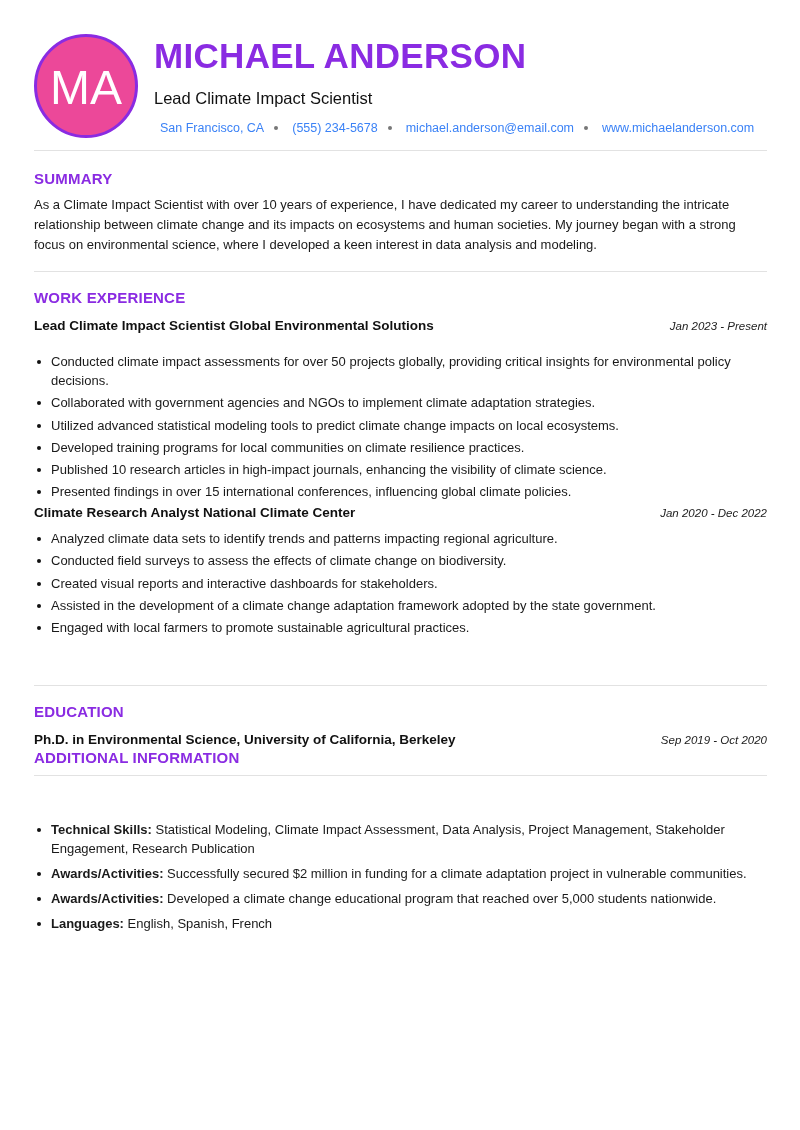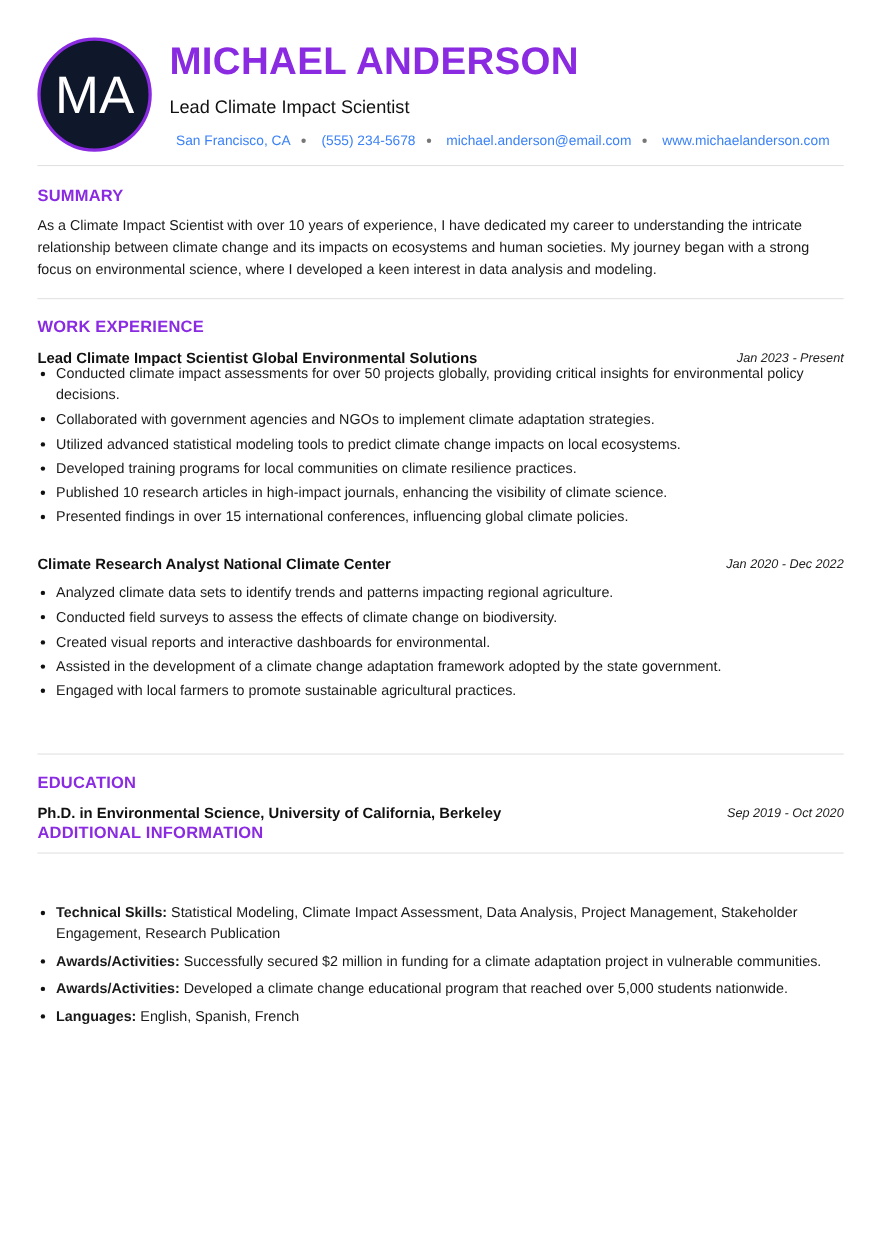--- a/index.html
+++ b/index.html
@@ -2,21 +2,21 @@
 <html><head>
 <meta charset="utf-8">
 <style>
   * { margin: 0; padding: 0; box-sizing: border-box; }
   html, body { width: 800px; height: 1130px; background: #ffffff; }
   body { font-family: "Liberation Sans", sans-serif; color: #111111; position: relative; overflow: hidden; }
 
   .header { position: absolute; left: 34px; top: 34px; width: 733px; height: 104px; }
   .avatar {
     position: absolute; left: 0; top: 0; width: 104px; height: 104px; border-radius: 50%;
-    background: #0f172a; border: 3px solid #8a2be2;
+    background: #ec4899; border: 3px solid #8a2be2;
     display: flex; align-items: center; justify-content: center;
   }
   .avatar span { color: #ffffff; font-size: 48px; font-family: "Liberation Sans", sans-serif; letter-spacing: 0px; margin-top: 2px; }
   .name { position: absolute; left: 120px; top: 2px; font-size: 35px; font-weight: bold; color: #8a2be2; letter-spacing: 0.3px; white-space: nowrap; }
   .role { position: absolute; left: 120px; top: 55px; font-size: 16.5px; color: #111; white-space: nowrap; }
   .contacts { position: absolute; left: 126px; top: 87px; font-size: 12.5px; color: #3b82f6; display: flex; white-space: nowrap; }
   .contact-item { display: inline-flex; align-items: center; }
   .dot { display: inline-block; width: 4px; height: 4px; border-radius: 50%; background: #777; margin: 0 14px 0 10px; }
 
   .divider { position: absolute; left: 34px; width: 733px; height: 1px; background: #e2e2e2; }
@@ -69,37 +69,37 @@
 <div class="summary-text">As a Climate Impact Scientist with over 10 years of experience, I have dedicated my career to understanding the intricate relationship between climate change and its impacts on ecosystems and human societies. My journey began with a strong focus on environmental science, where I developed a keen interest in data analysis and modeling.</div>
 
 <div class="divider" style="top:271px;"></div>
 
 <div class="section-title" style="top:289px;">WORK EXPERIENCE</div>
 
 <div class="job-head" style="top:318px;">
   <div class="job-title">Lead Climate Impact Scientist  Global Environmental Solutions</div>
   <div class="job-date">Jan 2023 - Present</div>
 </div>
-<ul class="bullets b-exp" style="top:330px;">
+<ul class="bullets b-exp" style="top:352px;">
   <li>Conducted climate impact assessments for over 50 projects globally, providing critical insights for environmental policy decisions.</li>
   <li>Collaborated with government agencies and NGOs to implement climate adaptation strategies.</li>
   <li>Utilized advanced statistical modeling tools to predict climate change impacts on local ecosystems.</li>
   <li>Developed training programs for local communities on climate resilience practices.</li>
   <li>Published 10 research articles in high-impact journals, enhancing the visibility of climate science.</li>
   <li>Presented findings in over 15 international conferences, influencing global climate policies.</li>
 </ul>
 
 <div class="job-head" style="top:505px;">
   <div class="job-title">Climate Research Analyst  National Climate Center</div>
   <div class="job-date">Jan 2020 - Dec 2022</div>
 </div>
 <ul class="bullets b-exp" style="top:529px;">
   <li>Analyzed climate data sets to identify trends and patterns impacting regional agriculture.</li>
   <li>Conducted field surveys to assess the effects of climate change on biodiversity.</li>
-  <li>Created visual reports and interactive dashboards for environmental.</li>
+  <li>Created visual reports and interactive dashboards for stakeholders.</li>
   <li>Assisted in the development of a climate change adaptation framework adopted by the state government.</li>
   <li>Engaged with local farmers to promote sustainable agricultural practices.</li>
 </ul>
 
 <div class="divider" style="top:685px;"></div>
 
 <div class="section-title" style="top:703px;">EDUCATION</div>
 <div class="job-head" style="top:732px;">
   <div class="job-title">Ph.D. in Environmental Science, University of California, Berkeley</div>
   <div class="job-date">Sep 2019 - Oct 2020</div>

